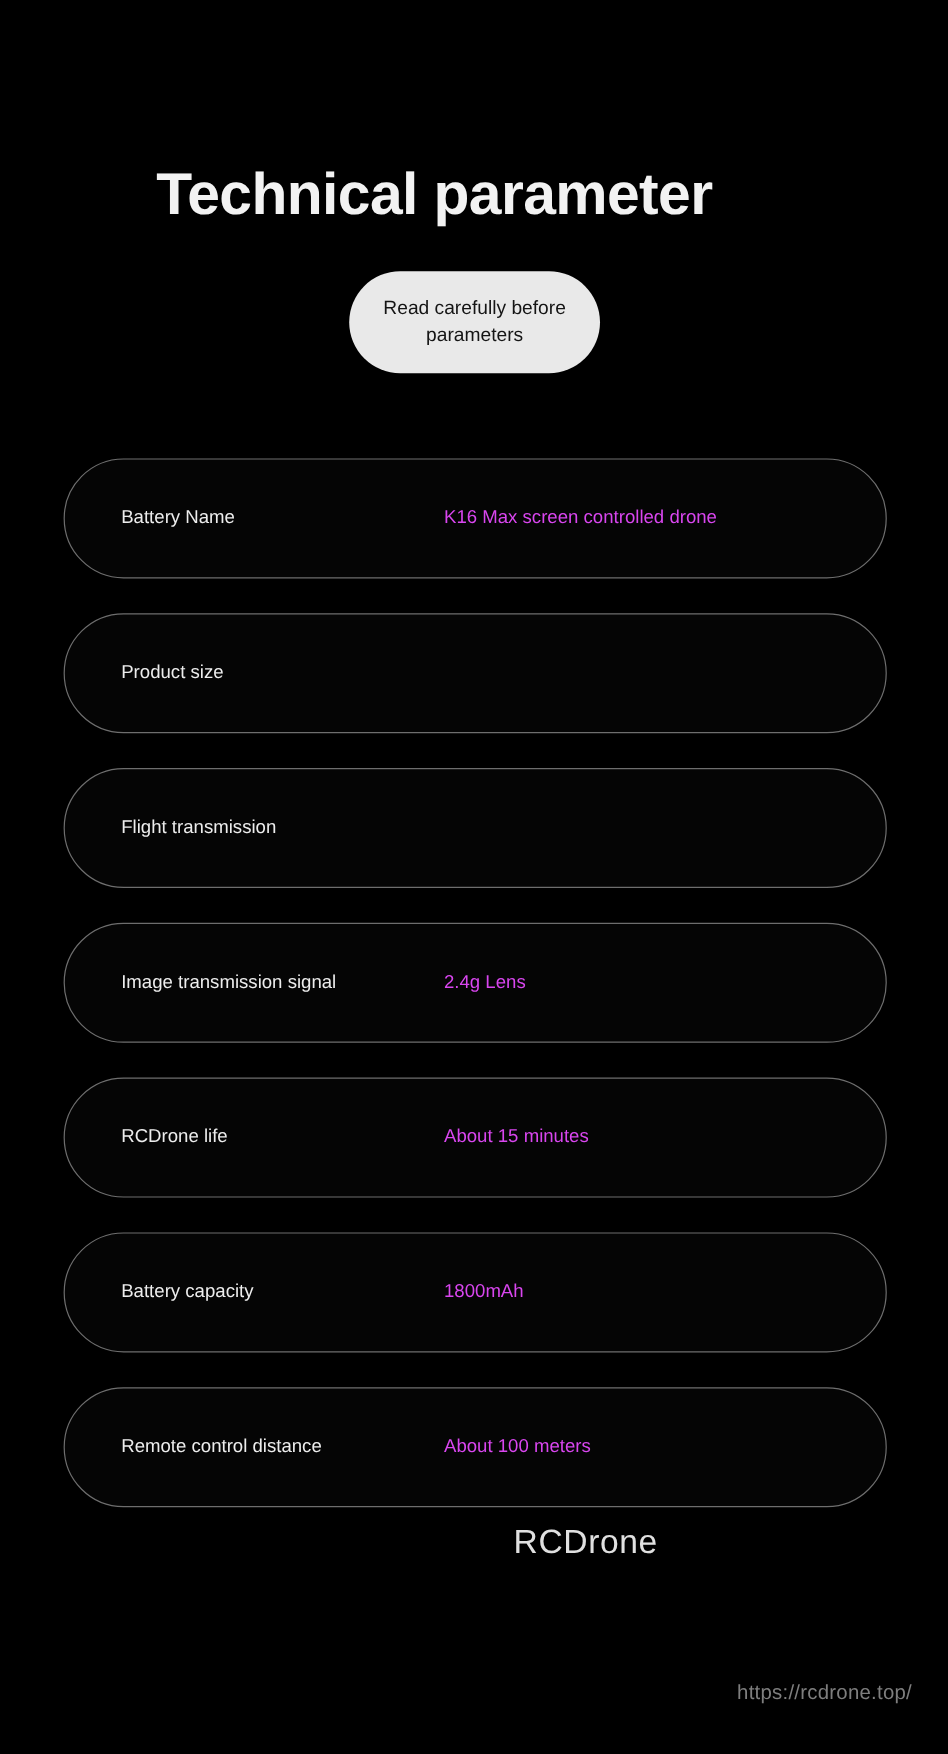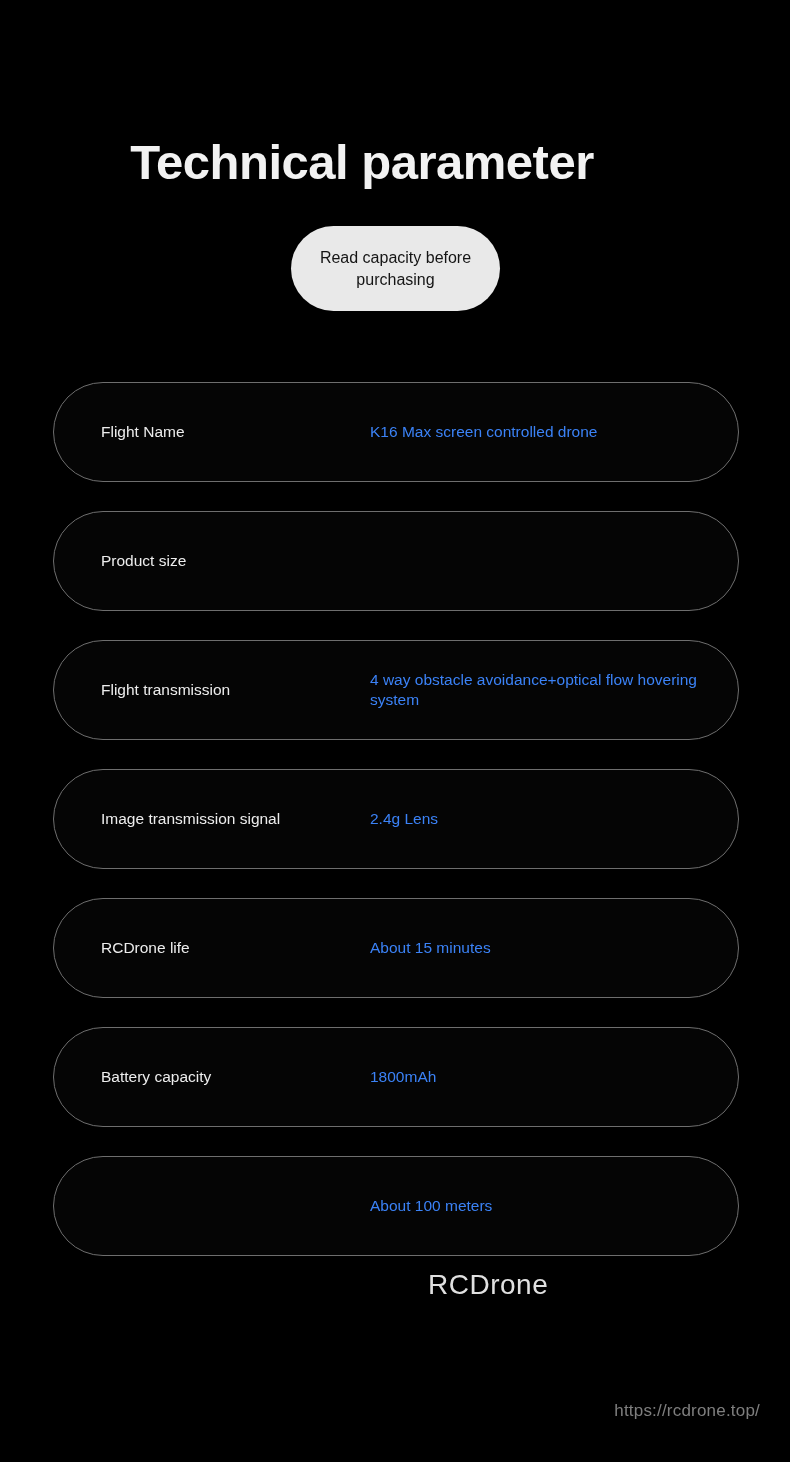--- a/index.html
+++ b/index.html
@@ -80,21 +80,21 @@
     line-height: 20px;
     color: #ededed;
   }
 
   .spec-value {
     position: absolute;
     left: 316px;
     width: 330px;
     font-size: 15.5px;
     line-height: 20px;
-    color: #3b82f6;
+    color: #d946ef;
   }
 
   
   .watermark-brand {
     position: absolute;
     left: 428px;
     top: 1259px;
     font-size: 28px;
     font-weight: 400;
     letter-spacing: 0.5px;
@@ -115,56 +115,56 @@
     line-height: 26px;
     pointer-events: none;
   }
 </style>
 </head>
 <body>
 
 <div class="page-title">Technical parameter</div>
 
 <div class="notice-badge">
-  <span class="notice-badge-text">Read capacity before purchasing</span>
+  <span class="notice-badge-text">Read carefully before parameters</span>
 </div>
 
 <div class="spec-list">
 
   <div class="spec-row">
-    <span class="spec-label">Flight Name</span>
+    <span class="spec-label">Battery Name</span>
     <span class="spec-value">K16 Max screen controlled drone</span>
   </div>
 
   <div class="spec-row">
     <span class="spec-label">Product size</span>
   </div>
 
 
   <div class="spec-row">
     <span class="spec-label">Flight transmission</span>
-    <span class="spec-value">4 way obstacle avoidance+optical flow hovering system</span>
   </div>
 
   <div class="spec-row">
     <span class="spec-label">Image transmission signal</span>
     <span class="spec-value">2.4g Lens</span>
   </div>
 
   <div class="spec-row">
     <span class="spec-label">RCDrone life</span>
     <span class="spec-value">About 15 minutes</span>
   </div>
 
   <div class="spec-row">
     <span class="spec-label">Battery capacity</span>
     <span class="spec-value">1800mAh</span>
   </div>
 
   <div class="spec-row">
+    <span class="spec-label">Remote control distance</span>
     <span class="spec-value">About 100 meters</span>
   </div>
 
 </div>
 
 <div class="watermark-brand">RCDrone</div>
 
 <div class="watermark-url">https://rcdrone.top/</div>
 
 </body></html>

